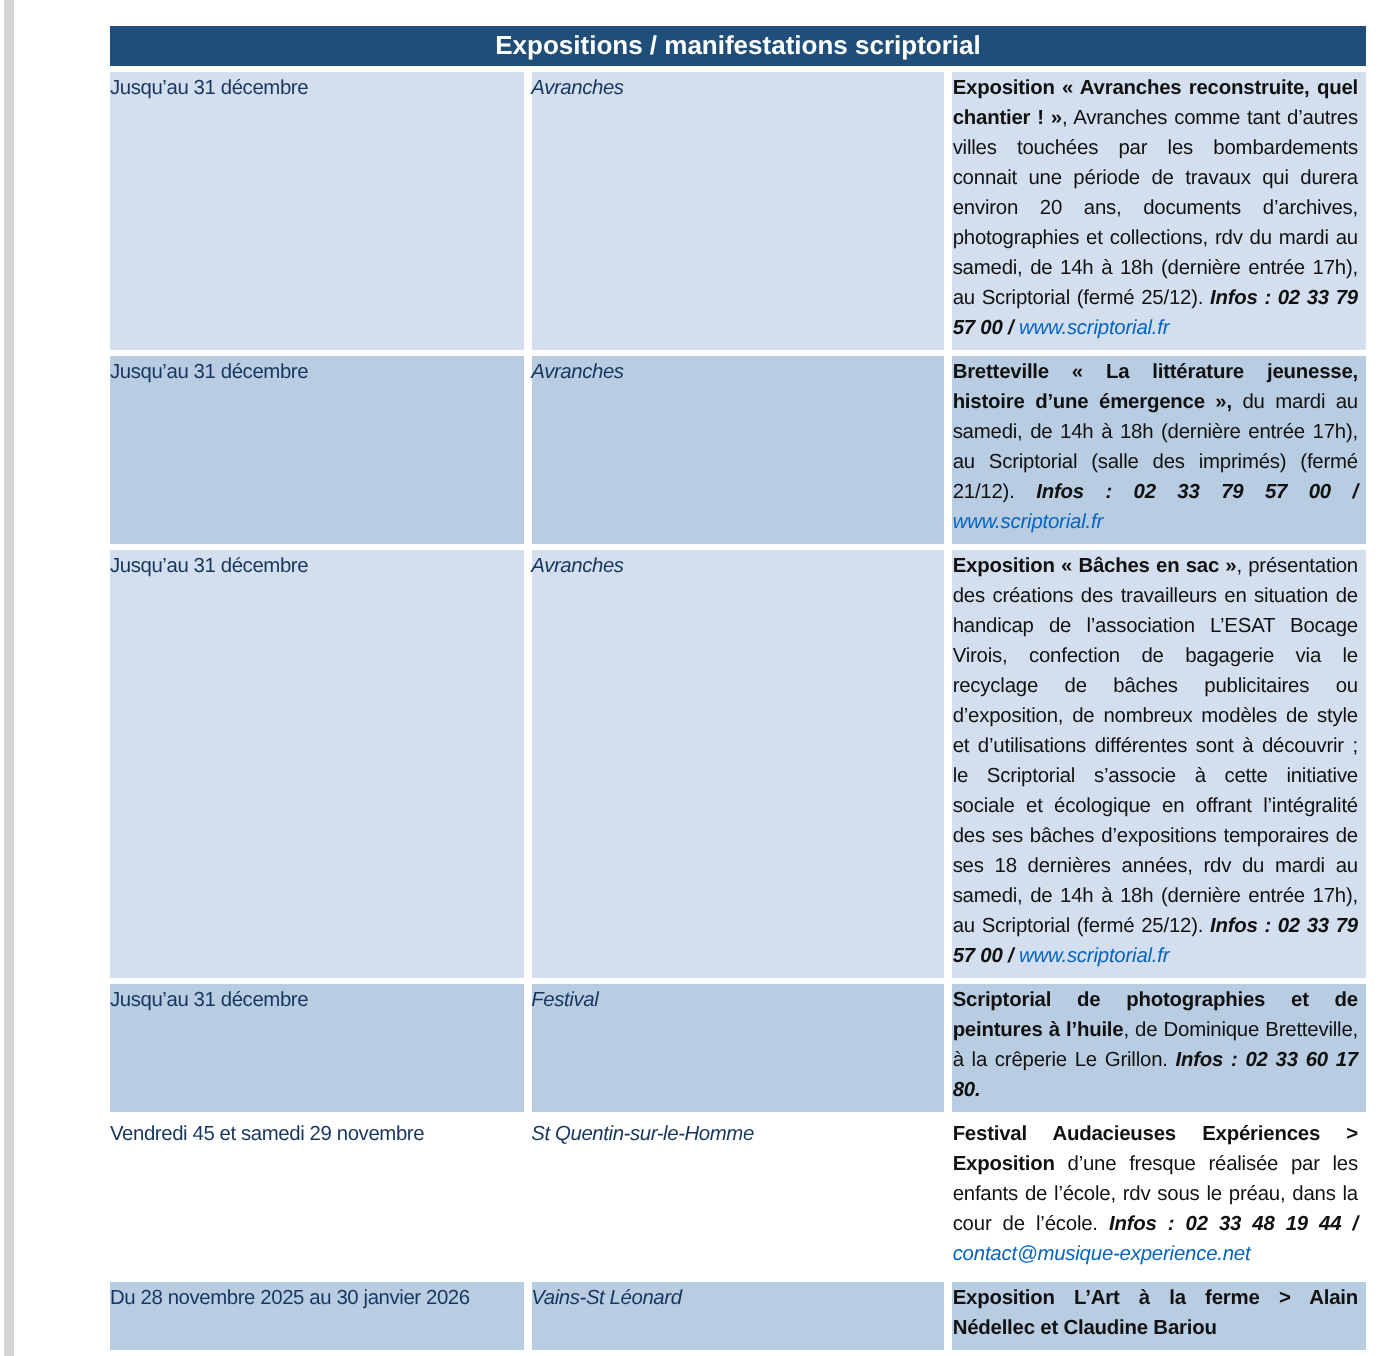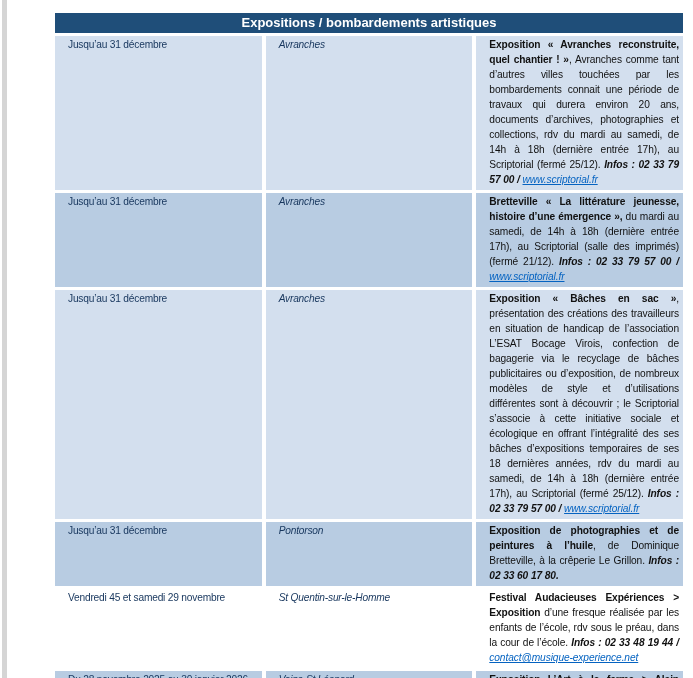--- a/index.html
+++ b/index.html
@@ -21,68 +21,68 @@
     margin-left:51px;width:636px;table-layout:fixed;
   }
   table.events th{
     background:var(--header-bg,#1F4E79);
     color:var(--header-text,#FFFFFF);
     font-size:13px;font-weight:bold;text-align:center;
     padding:2px 0 3px 0;
   }
   table.events td{
     vertical-align:top;
-    padding:1px 4px 3px 13px;
+    padding:1px 4px 3px 0;
     font-size:10.2px;line-height:15px;
   }
   td.col-date{width:90px;color:var(--date-text,#17365D);letter-spacing:-0.2px;}
   td.col-loc{width:88px;color:var(--date-text,#17365D);font-style:italic;letter-spacing:-0.2px;}
   td.col-desc{width:414px;text-align:justify;color:var(--body-text,#111111);letter-spacing:-0.1px;}
   .shade-light{background:var(--row-light,#D3DFEE);}
   .shade-medium{background:var(--row-medium,#B8CCE2);}
   .shade-white{background:var(--row-white,#FFFFFF);}
   .seg-b{font-weight:bold;}
   .seg-i{font-style:italic;font-weight:bold;}
   a.seg-l{
     font-style:italic;color:var(--link,#0563C1);
-    text-decoration:underline;cursor:pointer;
+    cursor:pointer;
   }
 </style>
 </head>
 <body>
 
 <div class="page-edge"></div>
 
 <div class="content">
   <table class="events">
     <thead>
       <tr>
-        <th colspan="3">Expositions / bombardements artistiques</th>
+        <th colspan="3">Expositions / manifestations scriptorial</th>
       </tr>
     </thead>
     <tbody id="rows">
         <tr>
           <td class="col-date shade-light">Jusqu’au 31 décembre</td>
           <td class="col-loc shade-light"><span>Avranches</span></td>
           <td class="col-desc shade-light"><span class="seg-b">Exposition « Avranches reconstruite, quel chantier ! »</span><span class="seg-n">, Avranches comme tant d’autres villes touchées par les bombardements connait une période de travaux qui durera environ 20 ans, documents d’archives, photographies et collections, rdv du mardi au samedi, de 14h à 18h (dernière entrée 17h), au Scriptorial (fermé 25/12). </span><span class="seg-i">Infos : 02 33 79 57 00 / </span><a class="seg-l">www.scriptorial.fr</a></td>
         </tr>
         <tr>
           <td class="col-date shade-medium">Jusqu’au 31 décembre</td>
           <td class="col-loc shade-medium"><span>Avranches</span></td>
           <td class="col-desc shade-medium"><span class="seg-b">Bretteville « La littérature jeunesse, histoire d’une émergence », </span><span class="seg-n">du mardi au samedi, de 14h à 18h (dernière entrée 17h), au Scriptorial (salle des imprimés) (fermé 21/12). </span><span class="seg-i">Infos : 02 33 79 57 00 / </span><a class="seg-l">www.scriptorial.fr</a></td>
         </tr>
         <tr>
           <td class="col-date shade-light">Jusqu’au 31 décembre</td>
           <td class="col-loc shade-light"><span>Avranches</span></td>
           <td class="col-desc shade-light"><span class="seg-b">Exposition « Bâches en sac »</span><span class="seg-n">, présentation des créations des travailleurs en situation de handicap de l’association L’ESAT Bocage Virois, confection de bagagerie via le recyclage de bâches publicitaires ou d’exposition, de nombreux modèles de style et d’utilisations différentes sont à découvrir ; le Scriptorial s’associe à cette initiative sociale et écologique en offrant l’intégralité des ses bâches d’expositions temporaires de ses 18 dernières années, rdv du mardi au samedi, de 14h à 18h (dernière entrée 17h), au Scriptorial (fermé 25/12). </span><span class="seg-i">Infos : 02 33 79 57 00 / </span><a class="seg-l">www.scriptorial.fr</a></td>
         </tr>
         <tr>
           <td class="col-date shade-medium">Jusqu’au 31 décembre</td>
-          <td class="col-loc shade-medium"><span>Pontorson</span></td>
-          <td class="col-desc shade-medium"><span class="seg-b">Exposition de photographies et de peintures à l’huile</span><span class="seg-n">, de Dominique Bretteville, à la crêperie Le Grillon. </span><span class="seg-i">Infos : 02 33 60 17 80.</span></td>
+          <td class="col-loc shade-medium"><span>Festival</span></td>
+          <td class="col-desc shade-medium"><span class="seg-b">Scriptorial de photographies et de peintures à l’huile</span><span class="seg-n">, de Dominique Bretteville, à la crêperie Le Grillon. </span><span class="seg-i">Infos : 02 33 60 17 80.</span></td>
         </tr>
         <tr>
           <td class="col-date shade-white">Vendredi 45 et samedi 29 novembre</td>
           <td class="col-loc shade-white"><span>St Quentin-sur-le-Homme</span></td>
           <td class="col-desc shade-white"><span class="seg-b">Festival Audacieuses Expériences &gt; Exposition </span><span class="seg-n">d’une fresque réalisée par les enfants de l’école, rdv sous le préau, dans la cour de l’école. </span><span class="seg-i">Infos : 02 33 48 19 44 / </span><a class="seg-l">contact@musique-experience.net</a></td>
         </tr>
         <tr>
           <td class="col-date shade-medium">Du 28 novembre 2025 au 30 janvier 2026</td>
           <td class="col-loc shade-medium"><span>Vains-St Léonard</span></td>
           <td class="col-desc shade-medium"><span class="seg-b">Exposition L’Art à la ferme &gt; Alain Nédellec et Claudine Bariou </span></td>

